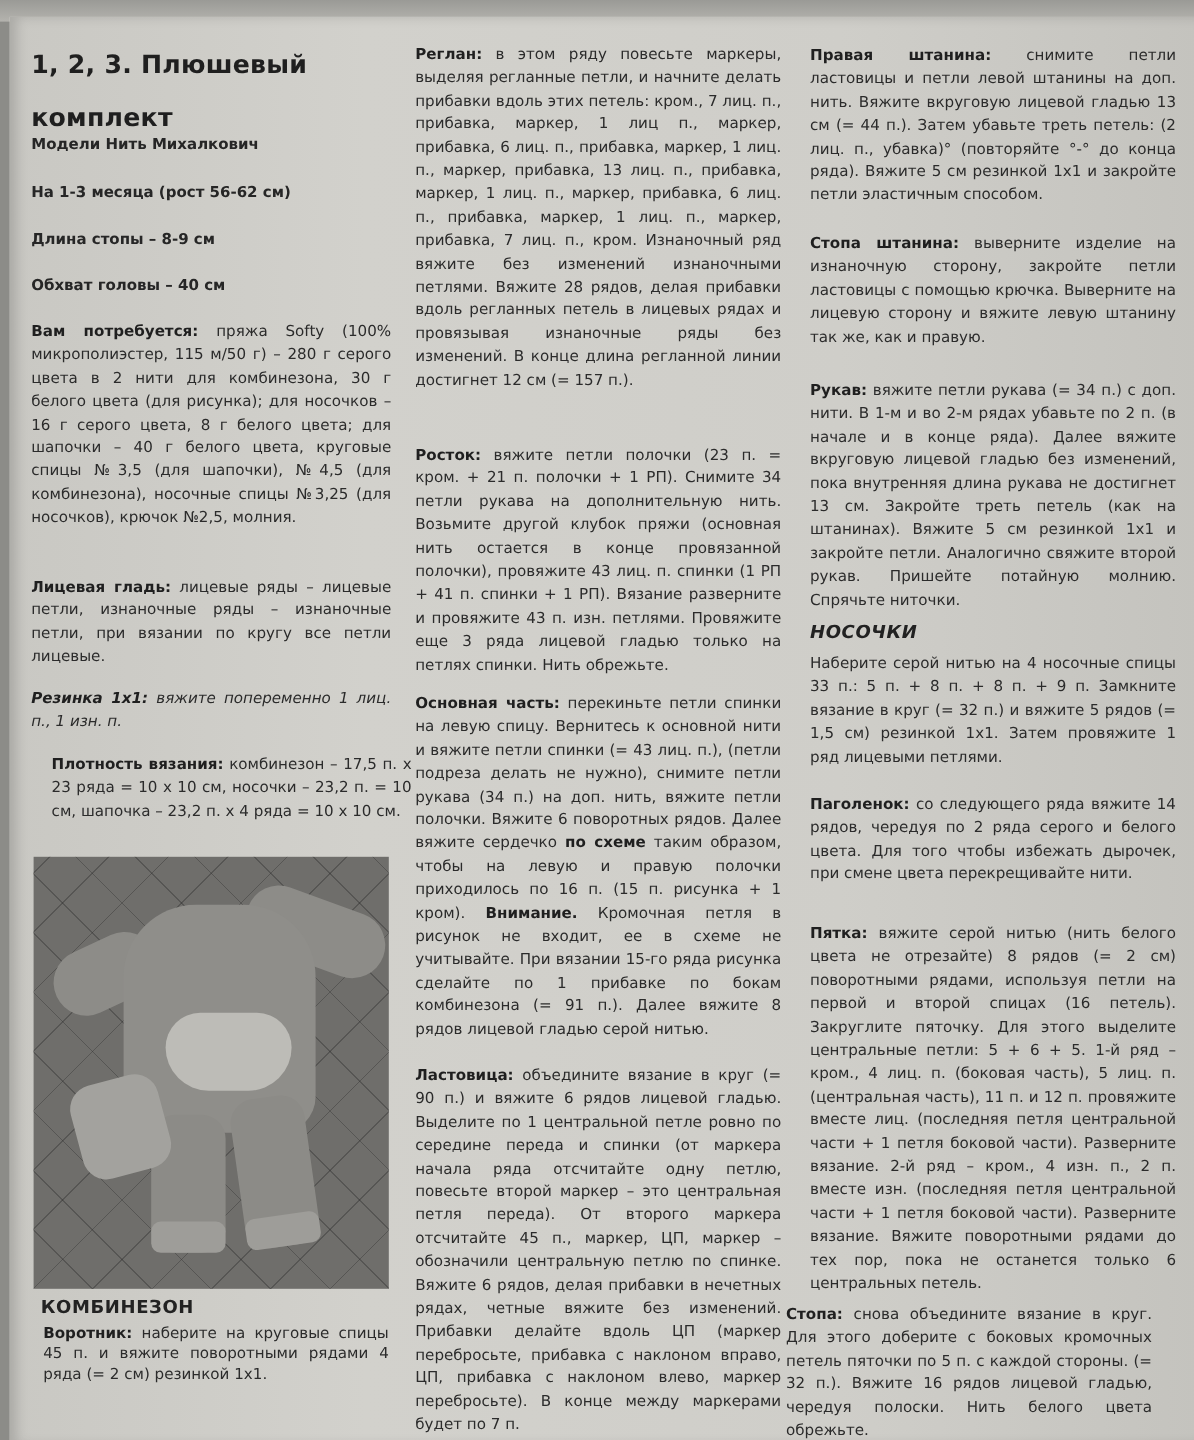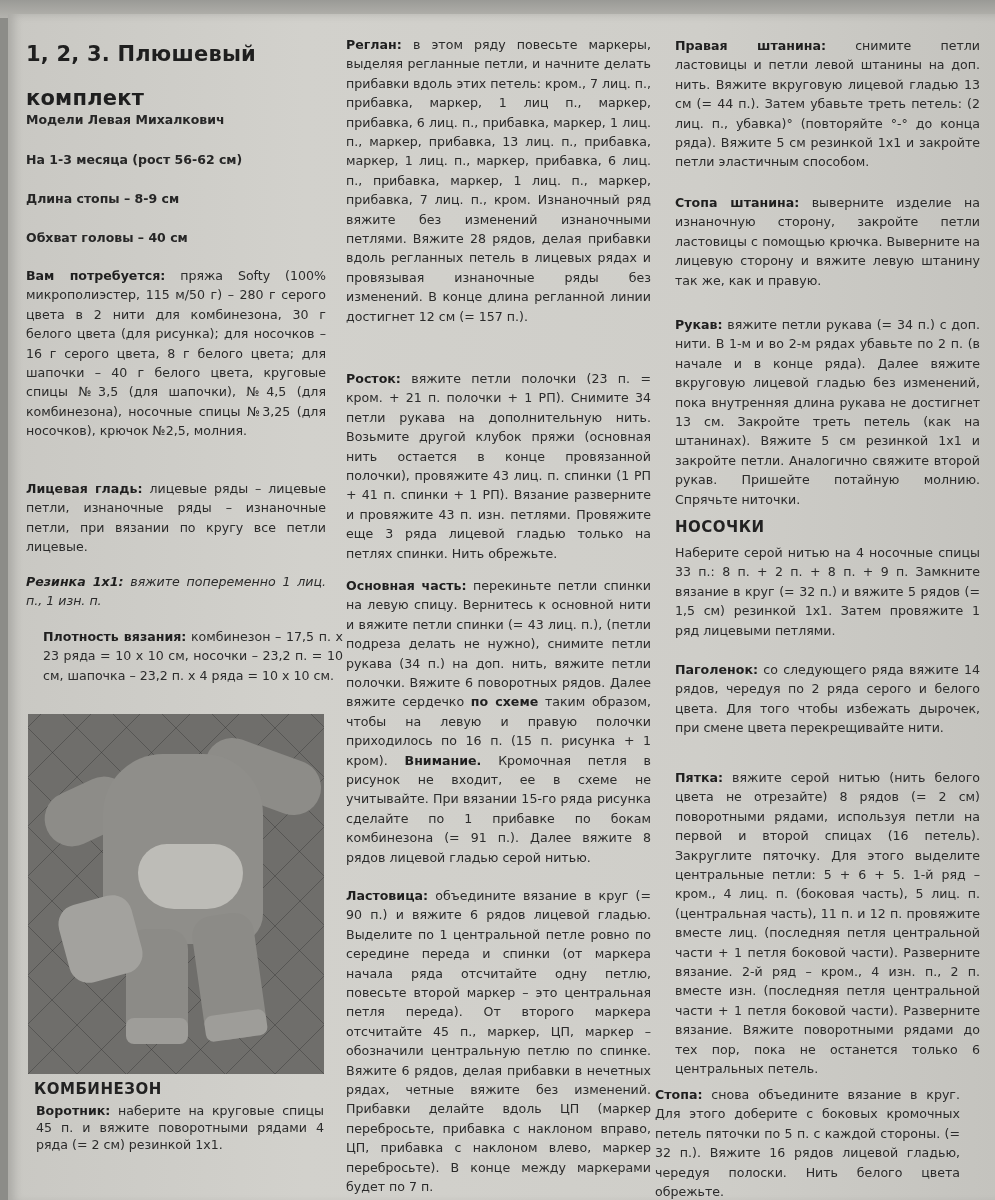--- a/index.html
+++ b/index.html
@@ -74,21 +74,21 @@
     background: #a3a29e; border-radius: 20px; transform: rotate(-15deg);
   }
 </style>
 </head>
 <body>
 
 <div class="topbar"></div>
 <div class="page"></div>
 
 <div class="title">1, 2, 3. Плюшевый комплект</div>
-<div class="meta" style="top:112px">Модели Левая Михалкович</div>
+<div class="meta" style="top:112px">Модели Нить Михалкович</div>
 <div class="meta" style="top:152px">На 1-3 месяца (рост 56-62 см)</div>
 <div class="meta" style="top:191px">Длина стопы – 8-9 см</div>
 <div class="meta" style="top:230px">Обхват головы – 40 см</div>
 
 <div class="para" style="left:26px; top:266px; width:300px;">
   <span class="lbl">Вам потребуется:</span><span> пряжа Softy (100% микрополиэстер, 115 м/50 г) – 280 г серого цвета в 2 нити для комбинезона, 30 г белого цвета (для рисунка); для носочков – 16 г серого цвета, 8 г белого цвета; для шапочки – 40 г белого цвета, круговые спицы №3,5 (для шапочки), №4,5 (для комбинезона), носочные спицы №3,25 (для носочков), крючок №2,5, молния.</span>
 </div>
 
 <div class="para" style="left:26px; top:479px; width:300px;">
   <span class="lbl">Лицевая гладь:</span><span> лицевые ряды – лицевые петли, изнаночные ряды – изнаночные петли, при вязании по кругу все петли лицевые.</span>
@@ -143,22 +143,22 @@
 </div>
 
 <div class="para" style="left:675px; top:193px; width:305px;">
   <span class="lbl">Стопа штанина:</span><span> выверните изделие на изнаночную сторону, закройте петли ластовицы с помощью крючка. Выверните на лицевую сторону и вяжите левую штанину так же, как и правую.</span>
 </div>
 
 <div class="para" style="left:675px; top:315px; width:305px;">
   <span class="lbl">Рукав:</span><span> вяжите петли рукава (= 34 п.) с доп. нити. В 1-м и во 2-м рядах убавьте по 2 п. (в начале и в конце ряда). Далее вяжите вкруговую лицевой гладью без изменений, пока внутренняя длина рукава не достигнет 13 см. Закройте треть петель (как на штанинах). Вяжите 5 см резинкой 1х1 и закройте петли. Аналогично свяжите второй рукав. Пришейте потайную молнию. Спрячьте ниточки.</span>
 </div>
 
-<div class="section-h" style="left:675px; top:518px;">НОСОЧКИ</div>
-<div class="para" style="left:675px; top:543px; width:305px;">Наберите серой нитью на 4 носочные спицы 33 п.: 8 п. + 2 п. + 8 п. + 9 п. Замкните вязание в круг (= 32 п.) и вяжите 5 рядов (= 1,5 см) резинкой 1х1. Затем провяжите 1 ряд лицевыми петлями.</div>
+<div class="section-h" style="left:675px; top:518px;font-style:italic;">НОСОЧКИ</div>
+<div class="para" style="left:675px; top:543px; width:305px;">Наберите серой нитью на 4 носочные спицы 33 п.: 5 п. + 8 п. + 8 п. + 9 п. Замкните вязание в круг (= 32 п.) и вяжите 5 рядов (= 1,5 см) резинкой 1х1. Затем провяжите 1 ряд лицевыми петлями.</div>
 
 <div class="para" style="left:675px; top:660px; width:305px;">
   <span class="lbl">Паголенок:</span><span> со следующего ряда вяжите 14 рядов, чередуя по 2 ряда серого и белого цвета. Для того чтобы избежать дырочек, при смене цвета перекрещивайте нити.</span>
 </div>
 
 <div class="para" style="left:675px; top:768px; width:305px;">
   <span class="lbl">Пятка:</span><span> вяжите серой нитью (нить белого цвета не отрезайте) 8 рядов (= 2 см) поворотными рядами, используя петли на первой и второй спицах (16 петель). Закруглите пяточку. Для этого выделите центральные петли: 5 + 6 + 5. 1-й ряд – кром., 4 лиц. п. (боковая часть), 5 лиц. п. (центральная часть), 11 п. и 12 п. провяжите вместе лиц. (последняя петля центральной части + 1 петля боковой части). Разверните вязание. 2-й ряд – кром., 4 изн. п., 2 п. вместе изн. (последняя петля центральной части + 1 петля боковой части). Разверните вязание. Вяжите поворотными рядами до тех пор, пока не останется только 6 центральных петель.</span>
 </div>
 
 <div class="para" style="left:655px; top:1085px; width:305px;">

